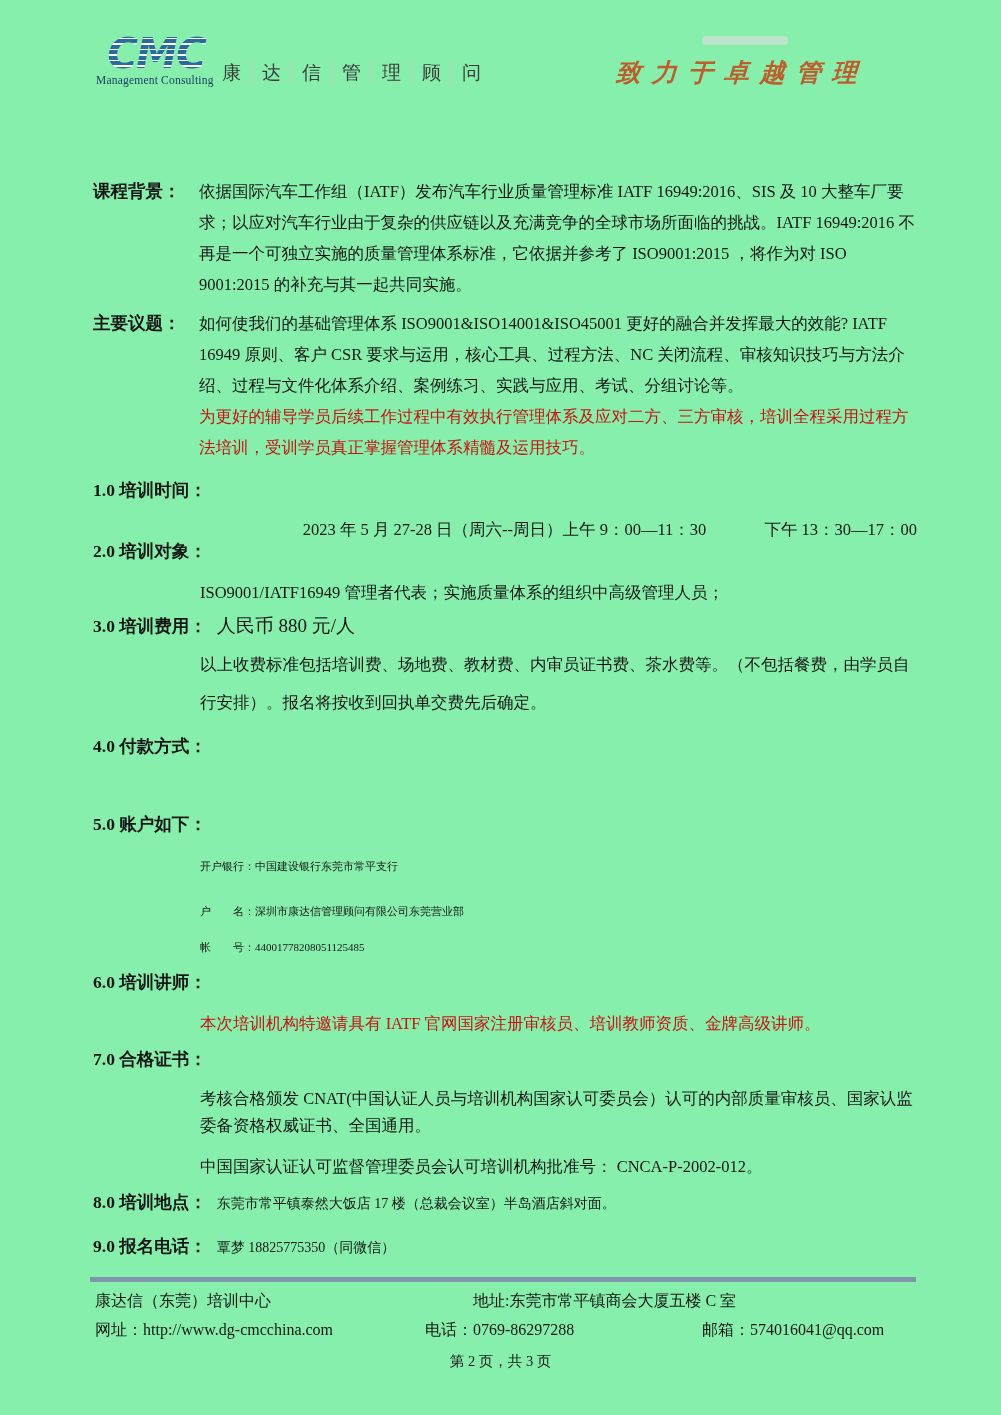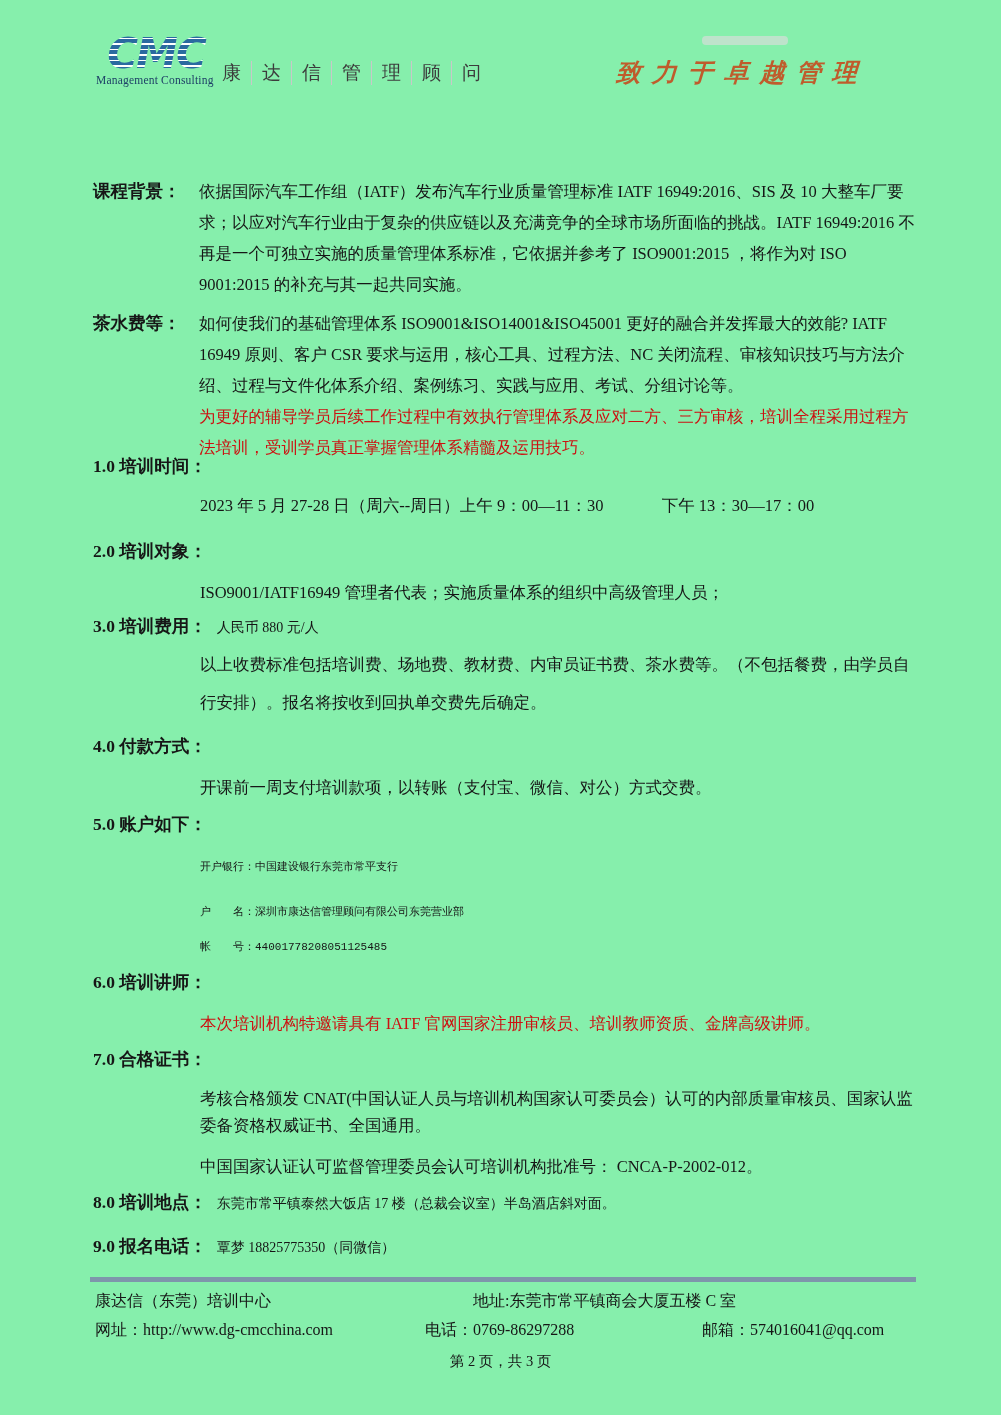--- a/index.html
+++ b/index.html
@@ -38,21 +38,21 @@
   .sec { position:absolute; left:93px; width:824px; }
   .hang { display:flex; }
   .hang-label { width:106px; flex-shrink:0; font-weight:700; font-size:17.5px; line-height:31px; }
   .hang-text { flex:1; line-height:31px; font-size:16.5px; }
   .red { color:#cc1111; }
   .sec-heading { font-weight:700; font-size:17.5px; line-height:28px; display:inline; }
   .inline-val { font-weight:400; font-size:14px; margin-left:10px; }
   .sec-body { margin-left:107px; font-size:16.5px; line-height:31px; }
   .lh38 { line-height:38px; }
   .lh27 { line-height:27px; }
-  .time-row { margin-left:107px; font-size:16.5px; line-height:28px; white-space:nowrap; }
+  .time-row { margin-left:107px; font-size:16.5px; line-height:28px; white-space:nowrap;text-align:right; }
   .time-right { margin-left:58px; }
   .acct-row { margin-left:107px; font-size:11px; line-height:28px; }
   .mt12 { margin-top:12px; }
 
   
   .footer-rule { position:absolute; left:90px; top:1277px; width:826px; height:5px; background:#7e96ab; }
   .footer-item { position:absolute; font-size:16px; white-space:nowrap; }
   .f-org     { left:95px;  top:1291px; }
   .f-address { left:429px; top:1291px;margin-left:44px; }
   .f-web     { left:95px;  top:1320px; }
@@ -91,61 +91,60 @@
 
   <div class="sec" style="top:176px;">
     <div class="hang">
       <div class="hang-label">课程背景：</div>
       <div class="hang-text">依据国际汽车工作组（IATF）发布汽车行业质量管理标准 IATF 16949:2016、SIS 及 10 大整车厂要求；以应对汽车行业由于复杂的供应链以及充满竞争的全球市场所面临的挑战。IATF 16949:2016 不再是一个可独立实施的质量管理体系标准，它依据并参考了 ISO9001:2015 ，将作为对 ISO 9001:2015 的补充与其一起共同实施。</div>
     </div>
   </div>
 
   <div class="sec" style="top:308px;">
     <div class="hang">
-      <div class="hang-label">茶水费等：</div>
+      <div class="hang-label">主要议题：</div>
       <div class="hang-text">
         <span>如何使我们的基础管理体系 ISO9001&amp;ISO14001&amp;ISO45001 更好的融合并发挥最大的效能? IATF 16949 原则、客户 CSR 要求与运用，核心工具、过程方法、NC 关闭流程、审核知识技巧与方法介绍、过程与文件化体系介绍、案例练习、实践与应用、考试、分组讨论等。</span>
         <div class="red">为更好的辅导学员后续工作过程中有效执行管理体系及应对二方、三方审核，培训全程采用过程方法培训，受训学员真正掌握管理体系精髓及运用技巧。</div>
       </div>
     </div>
   </div>
 
-  <div class="sec" style="top:452px;">
+  <div class="sec" style="top:476px;">
     <div class="sec-heading">1.0 培训时间：</div>
     <div class="time-row mt12">
       <span>2023 年 5 月 27-28 日（周六--周日）上午 9：00—11：30</span><span class="time-right">下午 13：30—17：00</span>
     </div>
   </div>
 
   <div class="sec" style="top:537px;">
     <div class="sec-heading">2.0 培训对象：</div>
     <div class="sec-body mt12">ISO9001/IATF16949 管理者代表；实施质量体系的组织中高级管理人员；</div>
   </div>
 
   <div class="sec" style="top:612px;">
     <div>
-      <span class="sec-heading">3.0 培训费用：</span><span class="inline-val" style="font-size:14px;">人民币 880 元/人</span>
+      <span class="sec-heading">3.0 培训费用：</span><span class="inline-val" style="font-size:19px;">人民币 880 元/人</span>
     </div>
     <div class="sec-body lh38" style="margin-top:6px;">以上收费标准包括培训费、场地费、教材费、内审员证书费、茶水费等。（不包括餐费，由学员自行安排）。报名将按收到回执单交费先后确定。</div>
   </div>
 
   <div class="sec" style="top:732px;">
     <div class="sec-heading">4.0 付款方式：</div>
-    <div class="sec-body mt12">开课前一周支付培训款项，以转账（支付宝、微信、对公）方式交费。</div>
   </div>
 
   <div class="sec" style="top:810px;">
     <div class="sec-heading">5.0 账户如下：</div>
     <div class="acct-row" style="margin-top:14px;">
       <span>开户银行：</span><span>中国建设银行东莞市常平支行</span>
     </div>
     <div class="acct-row" style="margin-top:17px;">
       <span>户　　名：</span><span>深圳市康达信管理顾问有限公司东莞营业部</span>
     </div>
-    <div class="acct-row" style="margin-top:8px;font-family:Liberation Mono, monospace;">
+    <div class="acct-row" style="margin-top:8px;">
       <span>帐　　号：</span><span>44001778208051125485</span>
     </div>
   </div>
 
   <div class="sec" style="top:968px;">
     <div class="sec-heading">6.0 培训讲师：</div>
     <div class="sec-body red mt12">本次培训机构特邀请具有 IATF 官网国家注册审核员、培训教师资质、金牌高级讲师。</div>
   </div>
 
   <div class="sec" style="top:1045px;">

